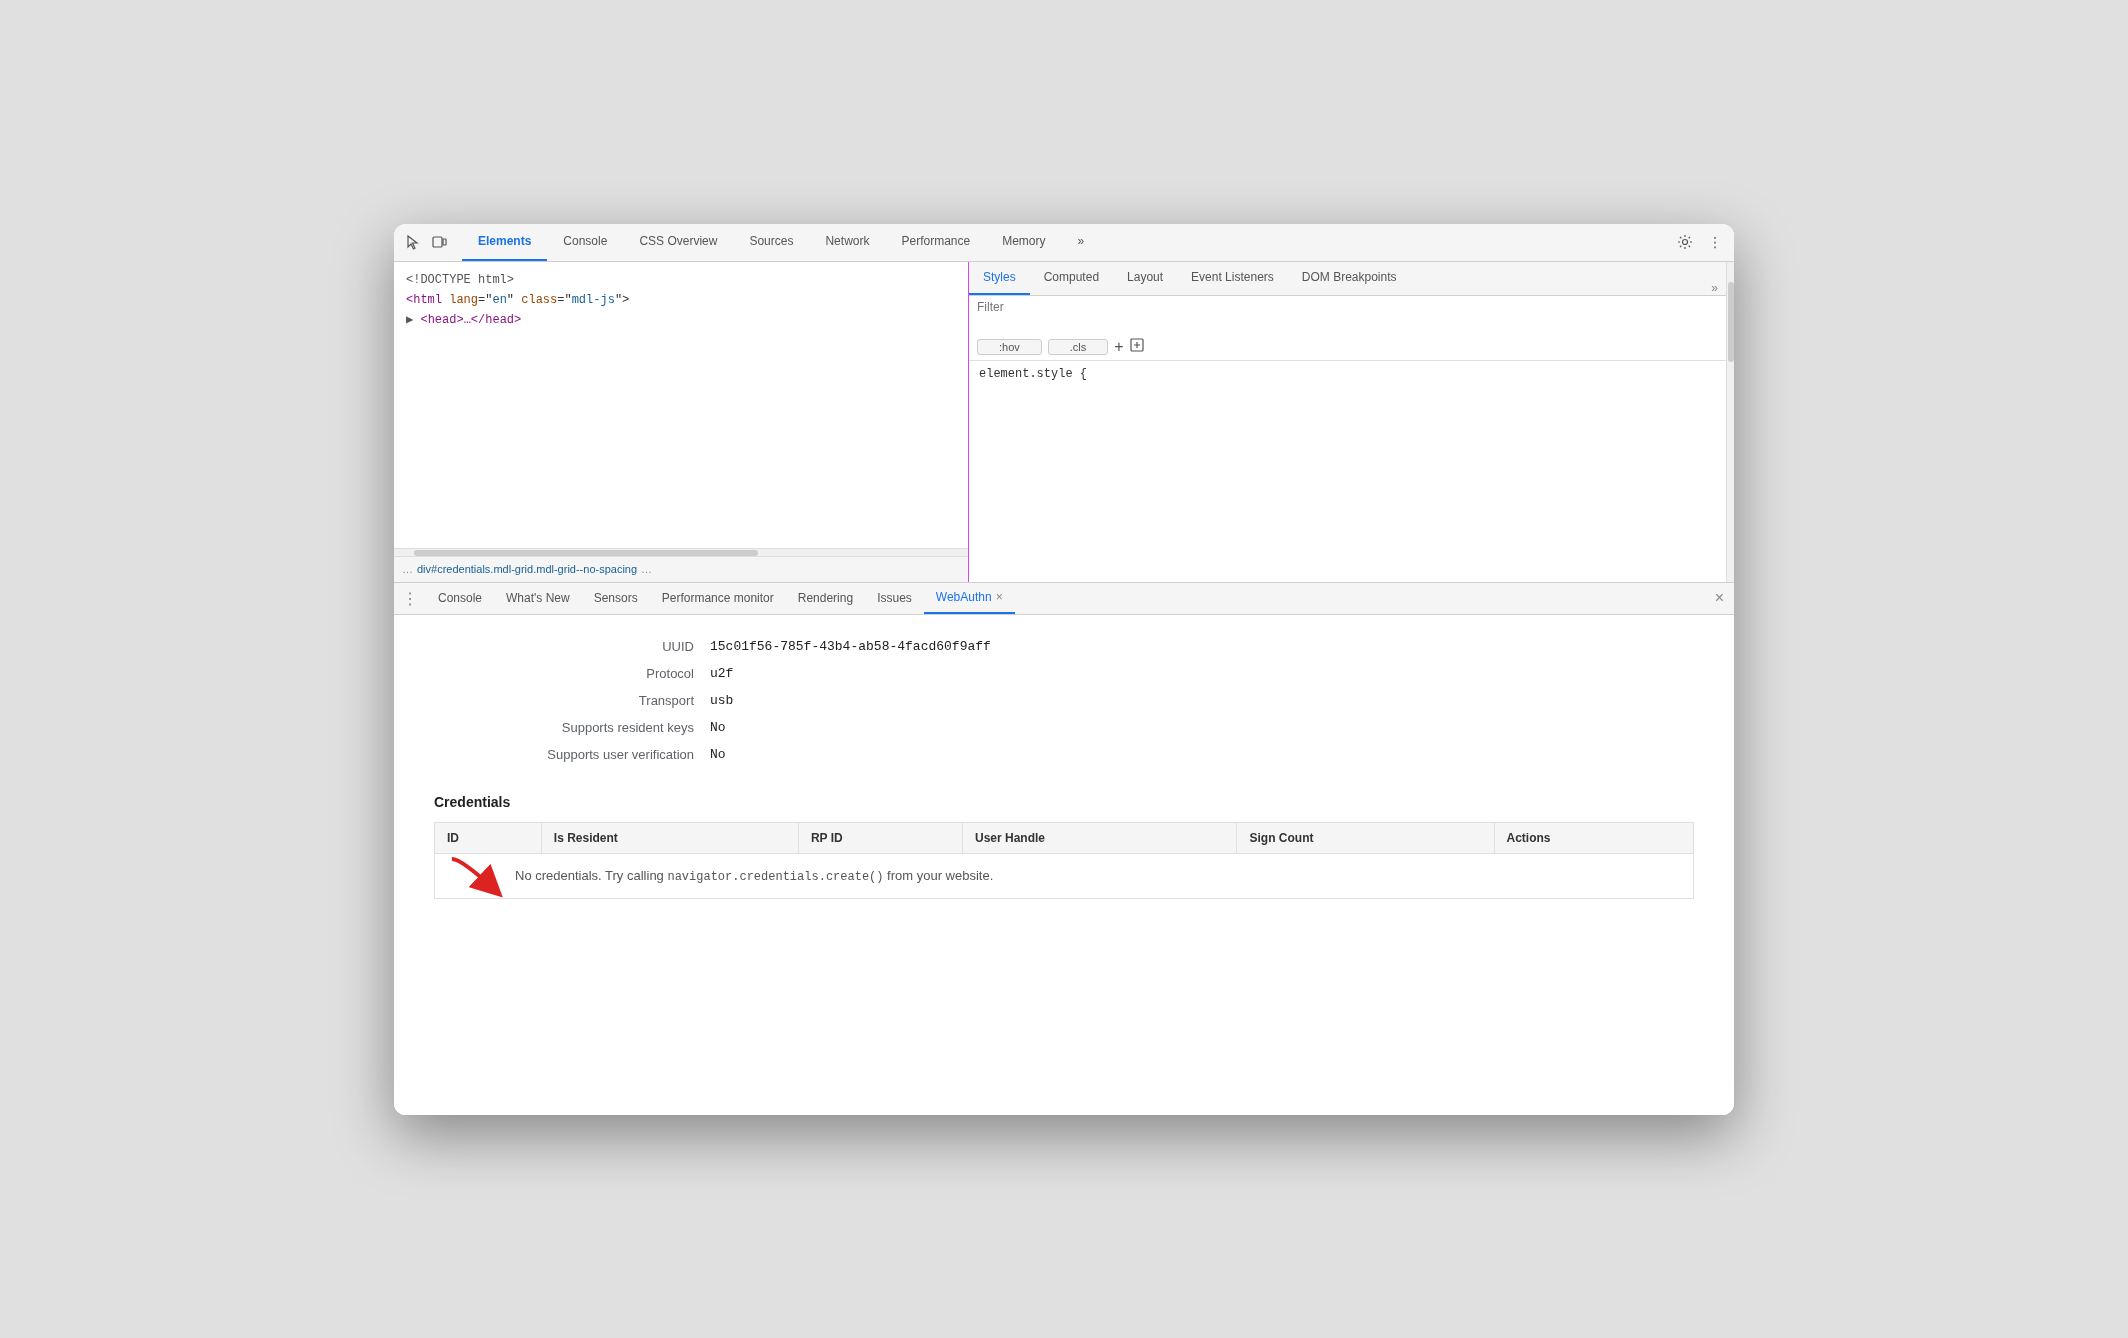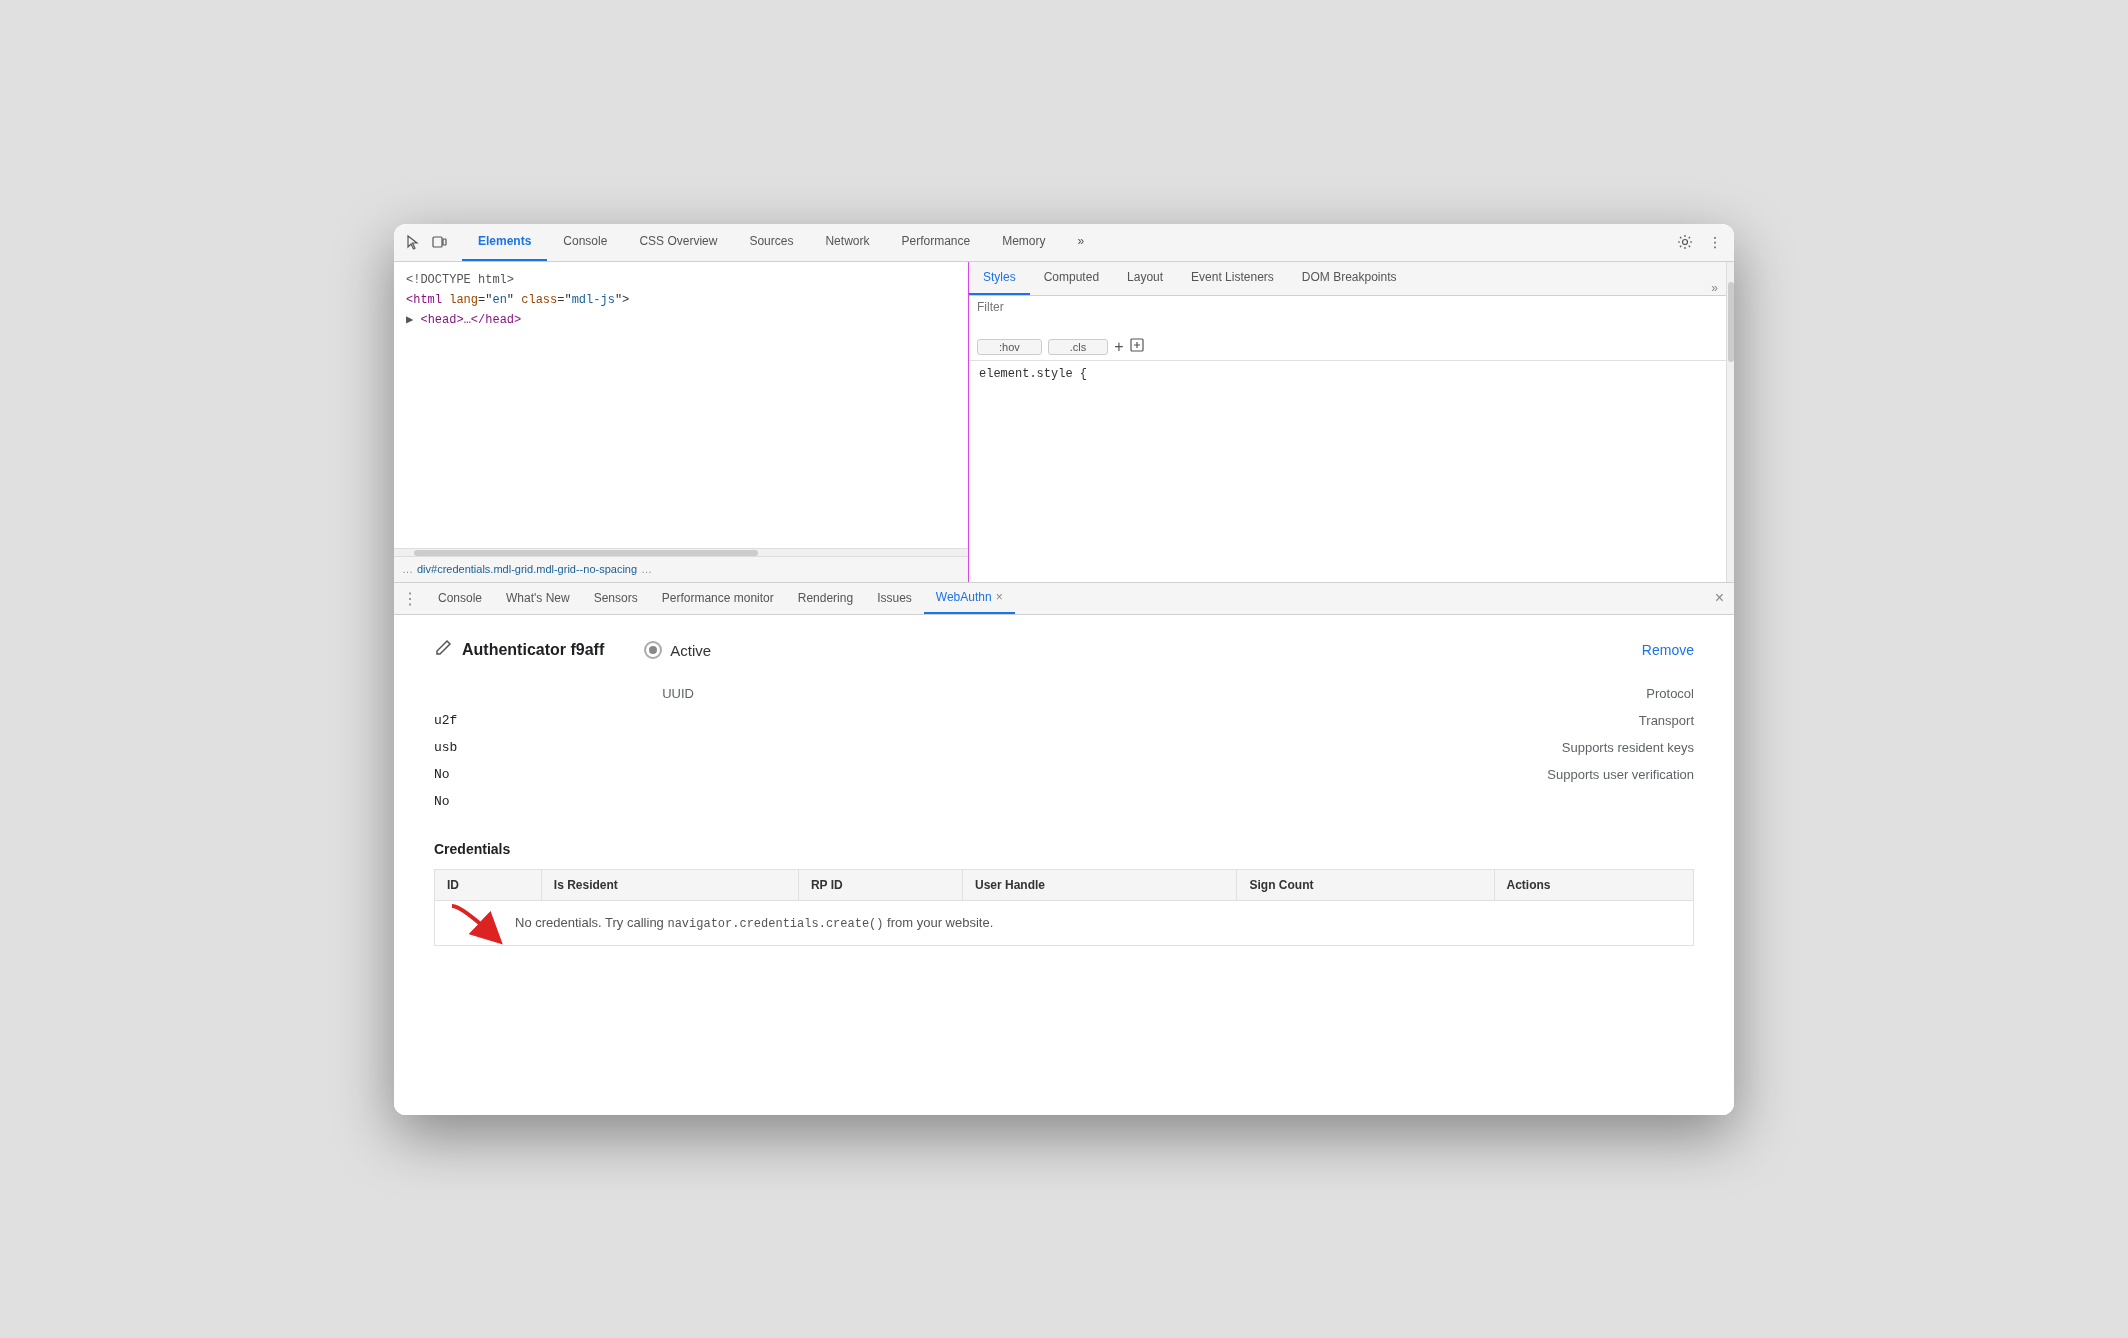--- a/index.html
+++ b/index.html
@@ -562,38 +562,24 @@
           <span>Issues</span>
         </div>
         <div class="drawer-tab active">
           <span>WebAuthn</span>
           <span class="drawer-tab-close">×</span>
         </div>
         <div class="drawer-close">×</div>
       </div>
 
       <div class="webauthn-content">
-        <div class="authenticator-header">
-          <span class="edit-icon">
-            <svg width="18" height="18" viewBox="0 0 18 18" fill="none">
-              <path d="M13 2L16 5L6 15H3V12L13 2Z" stroke="#555" stroke-width="1.5" fill="none"></path>
-            </svg>
-          </span>
-          <span class="authenticator-name">Authenticator f9aff</span>
-          <div class="active-radio">
-            <div class="radio-circle">
-              <div class="radio-circle-inner"></div>
-            </div>
-            <span>Active</span>
-          </div>
-          <a class="remove-link" href="#">Remove</a>
-        </div>
 
         <div class="info-grid">
           <span class="info-label">UUID</span>
+          <span class="info-value">15c01f56-785f-43b4-ab58-4facd60f9aff</span>
 
           <span class="info-label">Protocol</span>
           <span class="info-value">u2f</span>
 
           <span class="info-label">Transport</span>
           <span class="info-value">usb</span>
 
           <span class="info-label">Supports resident keys</span>
           <span class="info-value">No</span>
 

